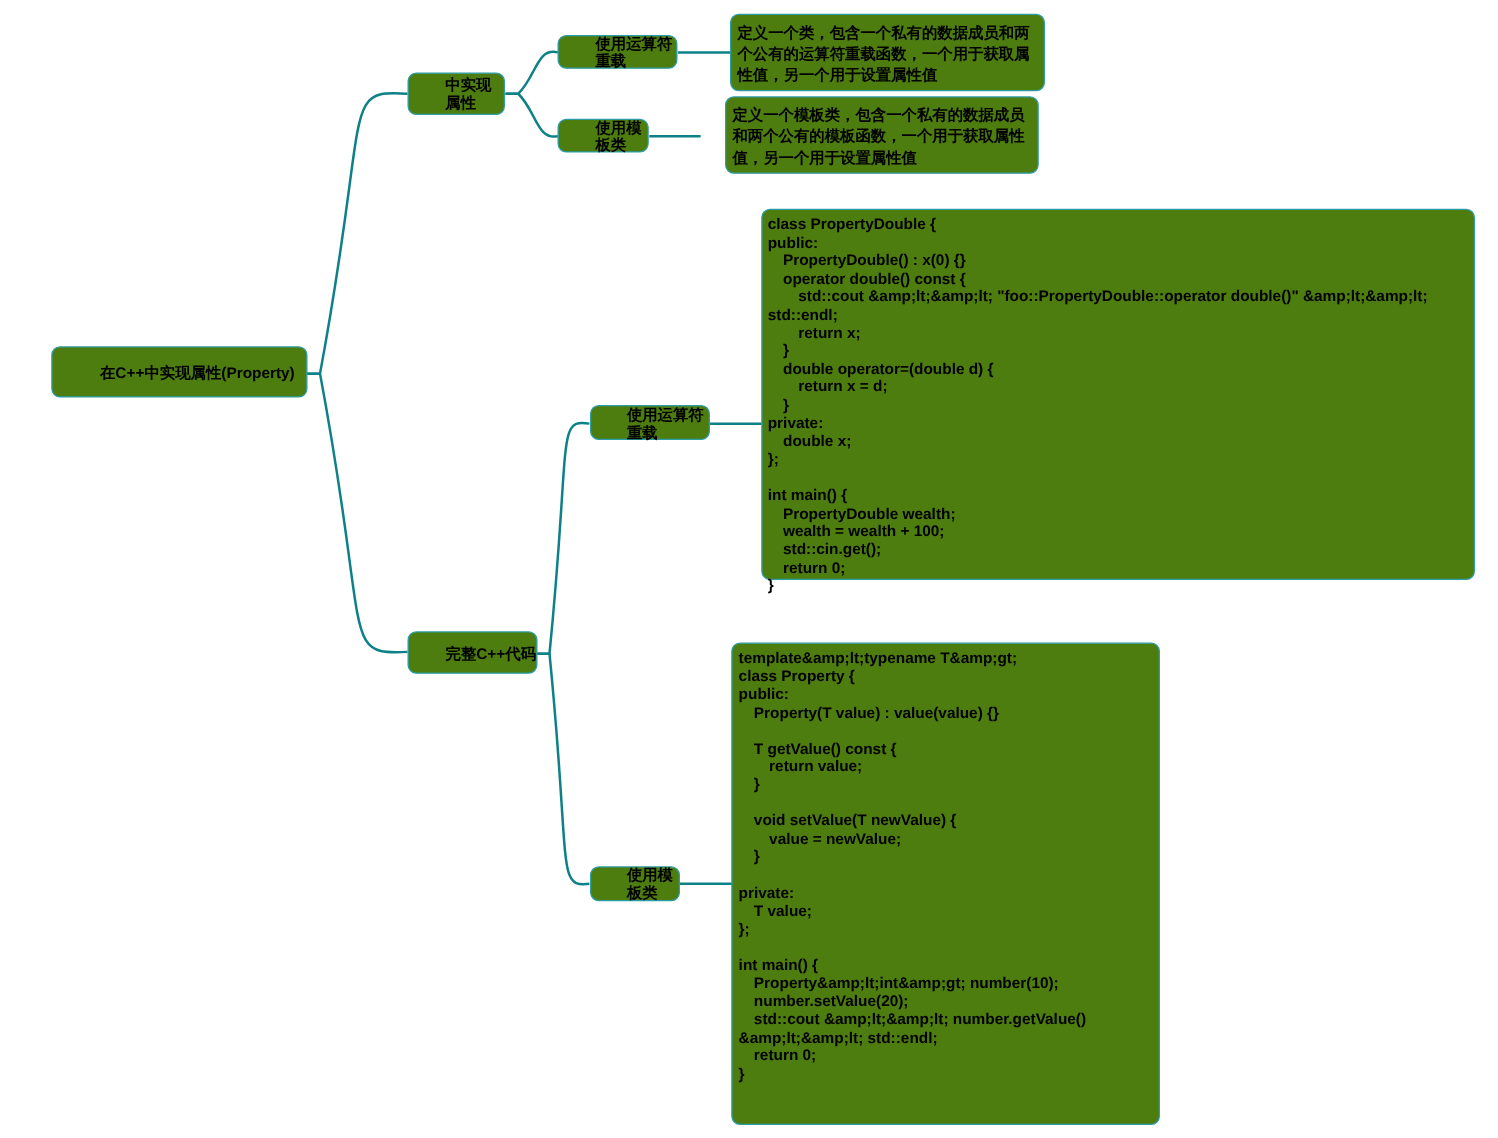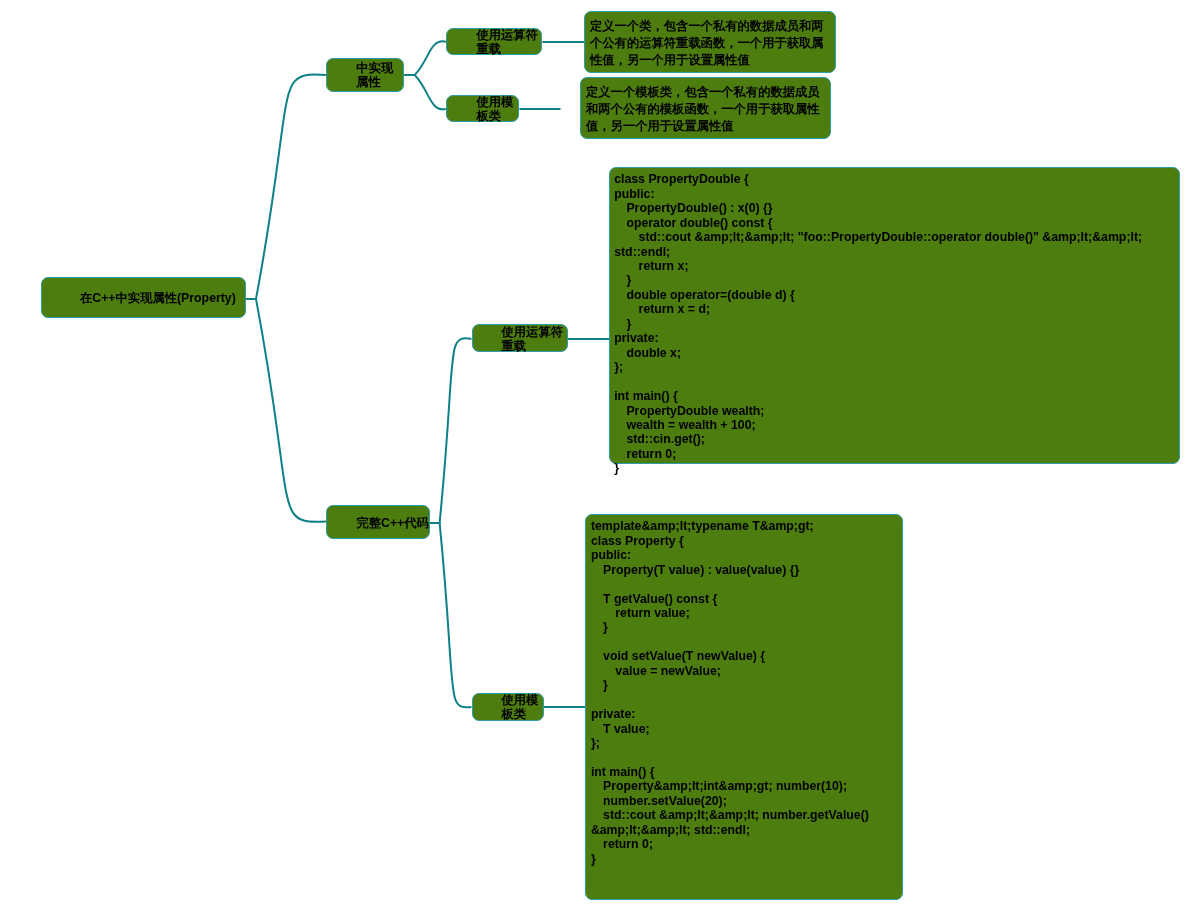--- a/index.html
+++ b/index.html
@@ -81,21 +81,21 @@
 	double x;
 };
 
 int main() {
 	PropertyDouble wealth;
 	wealth = wealth + 100;
 	std::cin.get();
 	return 0;
 }</span></div>
 
-  <div class="node ncode" style="left:585.4px;top:514px;width:318px;height:385.6px;padding-right:8px;"><span>template&amp;amp;lt;typename T&amp;amp;gt;
+  <div class="node ncode" style="left:585.4px;top:514px;width:343px;height:385.6px;padding-right:8px;"><span>template&amp;amp;lt;typename T&amp;amp;gt;
 class Property {
 public:
 	Property(T value) : value(value) {}
 
 	T getValue() const {
 		return value;
 	}
 
 	void setValue(T newValue) {
 		value = newValue;

